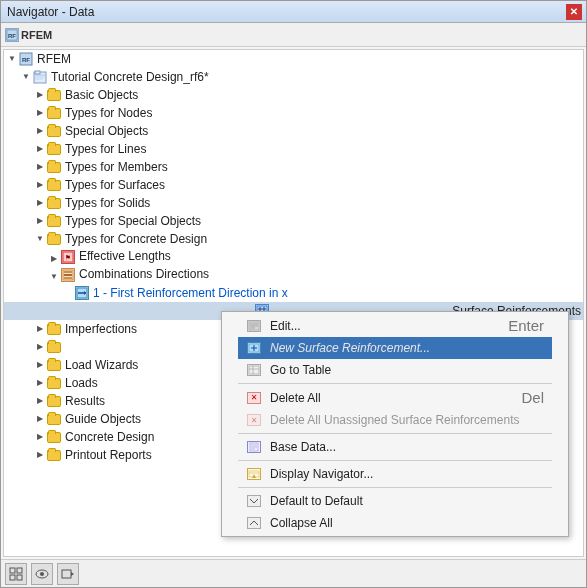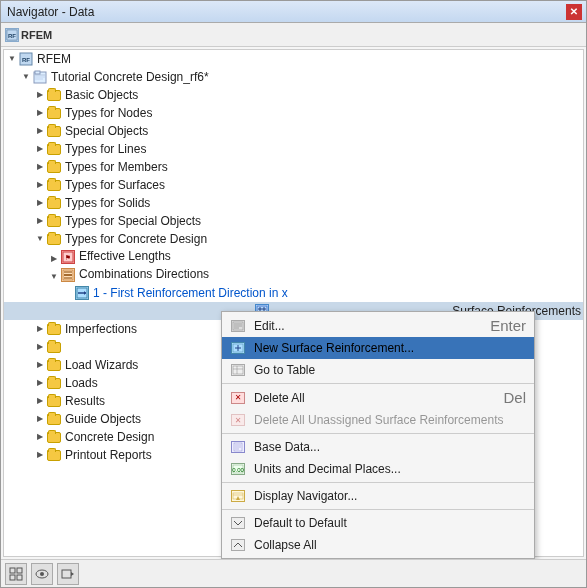--- a/index.html
+++ b/index.html
@@ -203,37 +203,37 @@
     .indent4 { padding-left: 58px; }
 
     
     .context-menu {
       position: absolute;
       top: 264px;
       left: 220px;
       background: #f5f5f5;
       border: 1px solid #aaa;
       box-shadow: 2px 2px 6px rgba(0,0,0,0.25);
-      width: 314px;
+      width: 348px;
       z-index: 100;
-      padding: 2px 0;
+      padding: 2px 16px;
     }
     .ctx-item {
       display: flex;
       align-items: center;
       padding: 3px 8px;
       cursor: pointer;
       min-height: 22px;
       gap: 8px;
     }
     .ctx-item.highlighted {
       background: #3873b8;
       color: white;
     }
-    .ctx-item.highlighted .ctx-label { color: #000000; }
+    .ctx-item.highlighted .ctx-label { color: #e5e5e5; font-style: italic; }
     .ctx-item.highlighted .ctx-shortcut { color: #cce0ff; }
     .ctx-item.disabled {
       opacity: 0.45;
       cursor: default;
     }
     .ctx-icon {
       width: 16px;
       height: 16px;
       flex-shrink: 0;
       display: flex;
@@ -677,32 +677,20 @@
               <line x1="3" y1="3" x2="9" y2="3" stroke="#8888cc" stroke-width="0.5"></line>
               <line x1="3" y1="5" x2="9" y2="5" stroke="#8888cc" stroke-width="0.5"></line>
               <line x1="3" y1="7" x2="7" y2="7" stroke="#8888cc" stroke-width="0.5"></line>
             </svg>
           </div>
         </div>
         <span class="ctx-label">Base Data...</span>
         <span class="ctx-shortcut"></span>
       </div>
 
-      <div class="ctx-item">
-        <div class="ctx-icon">
-          <div class="ctx-icon-units">
-            <svg width="12" height="10" viewBox="0 0 12 10">
-              <rect x="1" y="1" width="10" height="8" fill="#eeffee" stroke="#88aa88" stroke-width="0.5"></rect>
-              <text x="6" y="8" text-anchor="middle" font-size="6" fill="#006600">0.00</text>
-            </svg>
-          </div>
-        </div>
-        <span class="ctx-label">Units and Decimal Places...</span>
-        <span class="ctx-shortcut"></span>
-      </div>
 
       <div class="ctx-separator"></div>
 
       <div class="ctx-item">
         <div class="ctx-icon">
           <div class="ctx-icon-display">
             <svg width="12" height="10" viewBox="0 0 12 10">
               <rect x="1" y="2" width="10" height="6" fill="#fff8dd" stroke="#ccaa44" stroke-width="0.5"></rect>
               <line x1="1" y1="4" x2="11" y2="4" stroke="#ccaa44" stroke-width="0.5"></line>
               <polygon points="6,5 4,9 8,9" fill="#ccaa44"></polygon>

